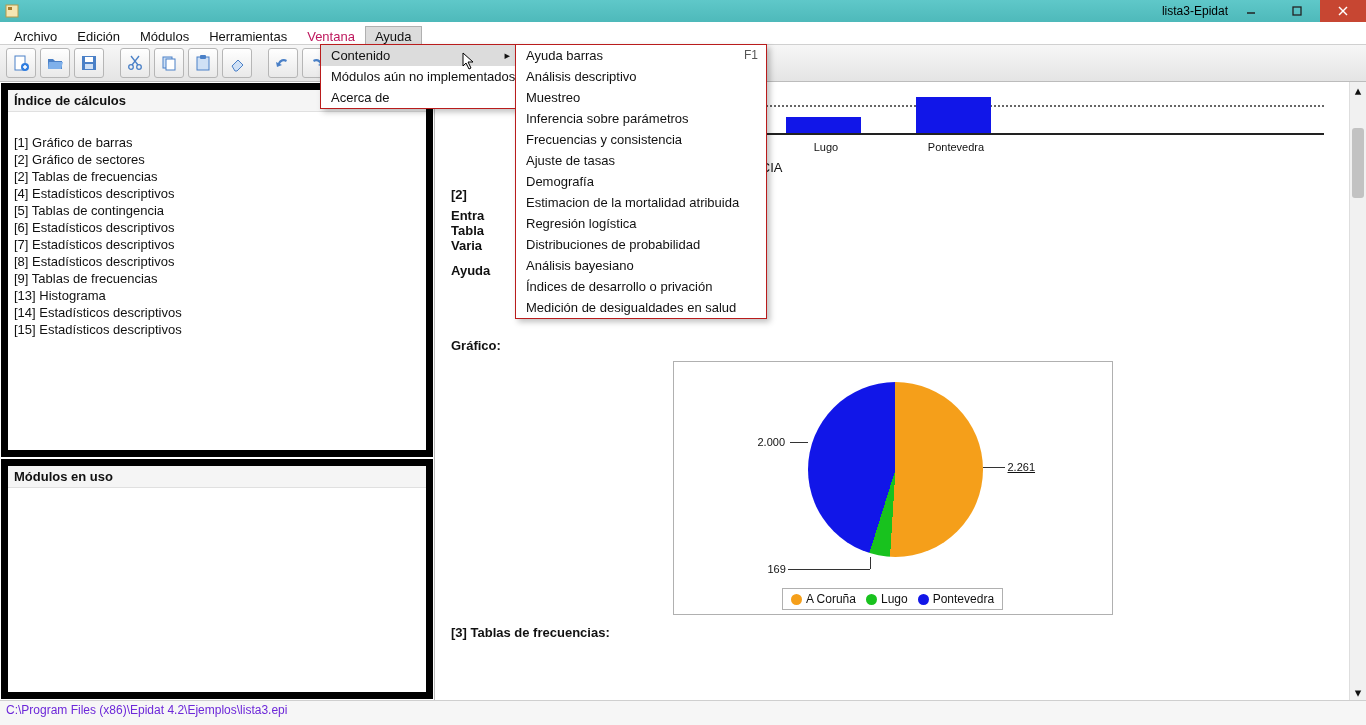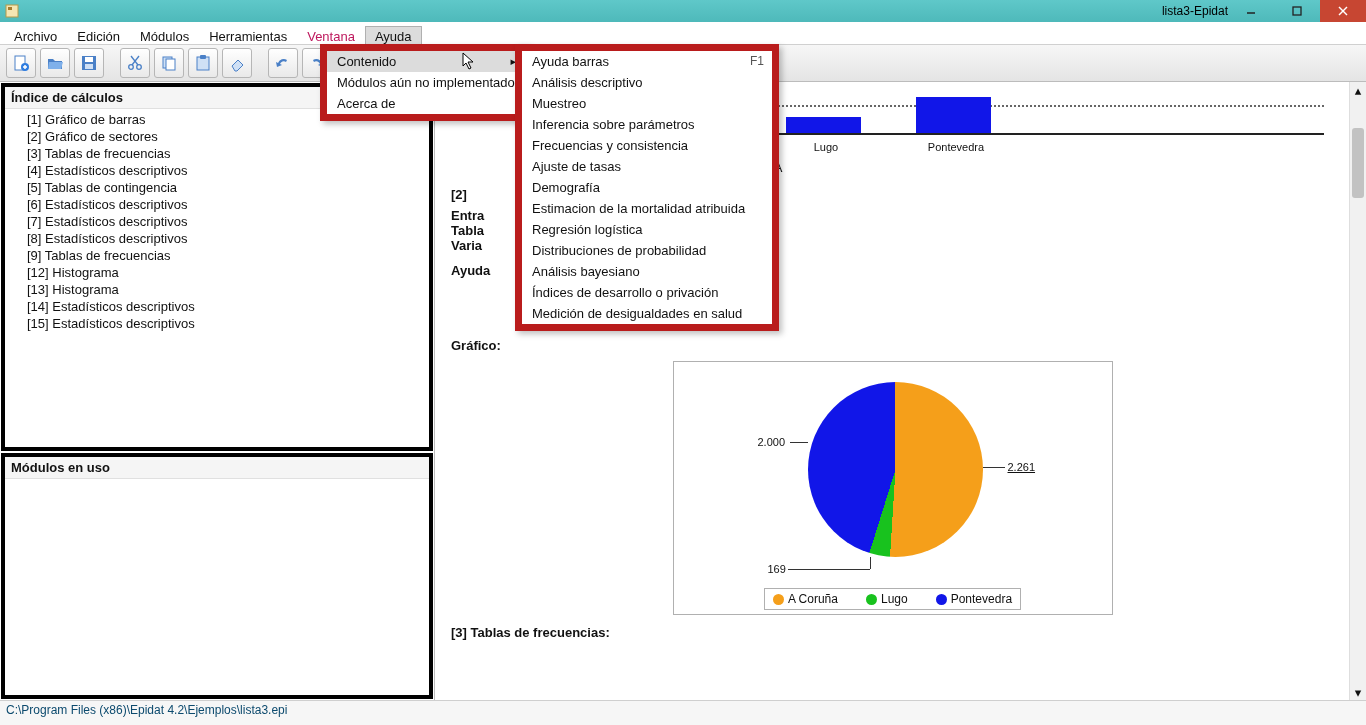--- a/index.html
+++ b/index.html
@@ -22,25 +22,25 @@
 
   
   .toolbar { height:36px; background:linear-gradient(to bottom,#f6f6f6,#e4e4e4); border-bottom:1px solid #bcbcbc; display:flex; align-items:center; padding:0 6px; gap:4px; }
   .toolbar .sep { width:8px; }
   .tbtn { width:28px; height:28px; border:1px solid #b6b6b6; border-radius:3px; background:linear-gradient(to bottom,#fff,#e9e9e9); display:flex; align-items:center; justify-content:center; box-shadow:inset 0 1px 0 #fff; }
   .tbtn svg { display:block; }
 
   
   .main { flex:1; display:flex; min-height:0; background:#fff; }
   .left-pane { width:434px; display:flex; flex-direction:column; border-right:1px solid #bcbcbc; }
-  .panel { border:4px solid #000000; margin:1px; display:flex; flex-direction:column; min-height:0; }
+  .panel { border:7px solid #000000; margin:1px; display:flex; flex-direction:column; min-height:0;gap:20px; }
   .panel.top { flex:0 0 360px; }
   .panel.bottom { flex:1; }
   .panel-title { font-weight:700; padding:3px 6px; border-bottom:1px solid #e0e0e0; background:#f5f5f5; font-size:13px; }
-  .panel-body { padding:2px 4px; overflow:auto; flex:1;margin-left:16px; }
+  .panel-body { padding:2px 4px; overflow:auto; flex:1; }
   .list-row { padding:1px 2px; cursor:default; white-space:nowrap; }
 
   .content { flex:1; position:relative; background:#fff; overflow:hidden; }
   .content-scroll { position:absolute; inset:0 16px 0 0; padding:8px 16px; }
   .scrollbar-v { position:absolute; right:0; top:0; bottom:0; width:16px; background:#f1f1f1; border-left:1px solid #dedede; }
   .scrollbar-v .arrow { height:16px; display:flex; align-items:center; justify-content:center; background:#f1f1f1; }
   .scrollbar-v .track { position:absolute; top:16px; bottom:16px; left:0; right:0; }
   .scrollbar-v .thumb { position:absolute; left:2px; right:2px; background:#c2c2c2; border-radius:3px; }
   .scrollbar-v .arrow.bottom { position:absolute; bottom:0; left:0; right:0; }
 
@@ -60,39 +60,39 @@
   .kv-row.wide .k { width:150px; }
   .kv-block { margin-left:80px; }
 
   
   .pie-wrap { border:1px solid #b0b0b0; margin:8px auto 0 auto; width:430px; padding:10px 4px 4px 4px; background:#fff; }
   .pie-inner { position:relative; height:210px; }
   .pie { position:absolute; left:130px; top:10px; width:175px; height:175px; border-radius:50%;
          background: conic-gradient(#f59f1a 0deg 183.6deg, #18c21e 183.6deg 197.4deg, #1116e8 197.4deg 360deg); }
   .pie-lbl { position:absolute; font-size:11px; }
   .pie-lead { position:absolute; background:#333; height:1px; }
-  .legend { border:1px solid #b0b0b0; margin:6px auto 0; display:flex; gap:28px; padding:3px 8px; width:fit-content; font-size:12px; align-items:center; }
+  .legend { border:1px solid #b0b0b0; margin:6px auto 0; display:flex; gap:10px; padding:3px 8px; width:fit-content; font-size:12px; align-items:center; }
   .swatch { display:inline-block; width:11px; height:11px; border-radius:50%; margin-right:4px; vertical-align:middle; }
 
   .cutoff-title { font-weight:700; margin-top:10px; }
 
   
-  .dropdown { position:absolute; background:#fff; border:7px solid #b91c1c; box-shadow:3px 3px 6px rgba(0,0,0,0.25); z-index:50; }
+  .dropdown { position:absolute; background:#fff; border:1px solid #b91c1c; box-shadow:3px 3px 6px rgba(0,0,0,0.25); z-index:50; }
   .dropdown .dd-item { padding:3px 22px 3px 10px; cursor:default; white-space:nowrap; position:relative; }
   .dropdown .dd-item.hover { background:#dcdcdc; }
   .dropdown .dd-item .arrow-r { position:absolute; right:6px; top:4px; font-size:11px; }
   .dd1 { left:320px; top:44px; width:195px; }
   .ayuda-shortcut { position:absolute; right:8px; color:#555; font-size:12px; }
   .dd2 { left:515px; top:44px; width:250px; }
   .dd2 .dd-item { padding:3px 14px 3px 10px; }
 
   .cursor { position:absolute; left:462px; top:52px; z-index:60; pointer-events:none; }
 
   
-  .statusbar { height:20px; border-top:1px solid #cfcfcf; padding:2px 6px; font-size:12px; color:#0c4a6e; background:#f6f6f6; }
+  .statusbar { height:20px; border-top:1px solid #cfcfcf; padding:2px 6px; font-size:12px; color:#6d28d9; background:#f6f6f6; }
 </style>
 </head>
 <body>
 
 <div class="window">
 
   <div class="titlebar">
     <span class="icon">
       <svg width="14" height="14">
           <rect x="1" y="1" width="12" height="12" fill="#f5e6b3" stroke="#b59a4a"></rect>
@@ -191,28 +191,27 @@
   </div>
 
   <div class="main">
 
     <div class="left-pane">
       <div class="panel top">
         <div class="panel-title">Índice de cálculos</div>
         <div class="panel-body">
           <div class="list-row">[1] Gráfico de barras</div>
           <div class="list-row">[2] Gráfico de sectores</div>
-          <div class="list-row">[3] Tablas de frecuencias</div>
+          <div class="list-row">[2] Tablas de frecuencias</div>
           <div class="list-row">[4] Estadísticos descriptivos</div>
           <div class="list-row">[5] Tablas de contingencia</div>
           <div class="list-row">[6] Estadísticos descriptivos</div>
           <div class="list-row">[7] Estadísticos descriptivos</div>
           <div class="list-row">[8] Estadísticos descriptivos</div>
           <div class="list-row">[9] Tablas de frecuencias</div>
-          <div class="list-row">[12] Histograma</div>
           <div class="list-row">[13] Histograma</div>
           <div class="list-row">[14] Estadísticos descriptivos</div>
           <div class="list-row">[15] Estadísticos descriptivos</div>
         </div>
       </div>
       <div class="panel bottom">
         <div class="panel-title">Módulos en uso</div>
         <div class="panel-body"></div>
       </div>
     </div>

